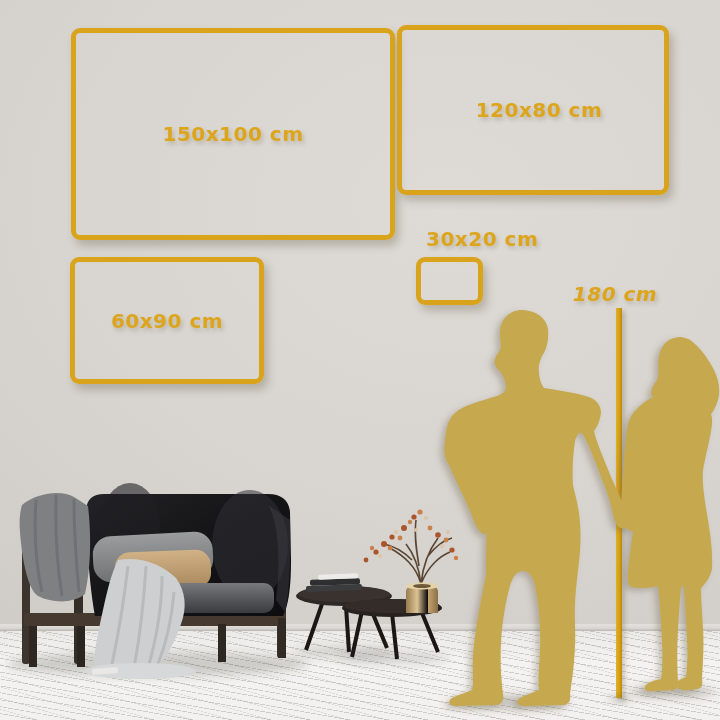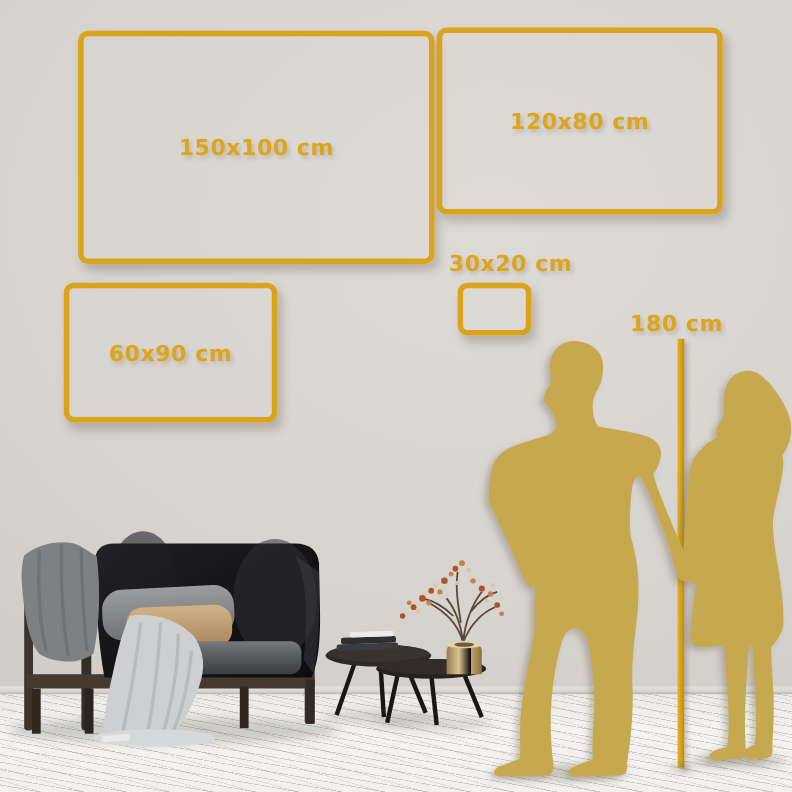--- a/index.html
+++ b/index.html
@@ -32,26 +32,26 @@
   .frame{
     position:absolute;border:5px solid var(--gold);border-radius:9px;
     box-shadow:4px 6px 9px rgba(95,85,55,.30);
     display:flex;align-items:center;justify-content:center;z-index:2;
   }
   .size-label{
     color:var(--gold-text);font-weight:700;font-size:20px;letter-spacing:.5px;
     text-shadow:2px 3px 4px rgba(120,105,70,.30);white-space:nowrap;
   }
   .frame-150{left:57px;top:28px;width:314px;height:202px;margin-left:14px;}
-  .frame-120{left:397px;top:25px;width:250px;height:160px;}
-  .frame-60x90{left:58px;top:257px;width:184px;height:117px;}
+  .frame-120{left:397px;top:25px;width:250px;height:160px;padding-left:12px;}
+  .frame-60x90{left:70px;top:257px;width:184px;height:117px;}
   .frame-60x40{left:268px;top:255px;width:116px;height:77px;}
   .frame-30x20{left:416px;top:257px;width:57px;height:38px;}
-  .label-30x20{position:absolute;left:408px;top:227px;z-index:2;}
-  .label-180{position:absolute;left:567px;top:282px;width:96px;text-align:center;z-index:2;}
+  .label-30x20{position:absolute;left:426px;top:227px;z-index:2;}
+  .label-180{position:absolute;left:567px;top:282px;width:96px;text-align:center;z-index:2;font-style:italic;}
   .measure-line{
     position:absolute;left:616px;top:308px;width:6px;height:390px;z-index:2;
     background:linear-gradient(90deg,#e3af24 0%,#d6a016 55%,#b88a12 100%);
     box-shadow:3px 3px 4px rgba(110,95,60,.30);
   }
   .scene{position:absolute;inset:0;z-index:3;pointer-events:none;}
 </style>
 </head>
 <body>
 

